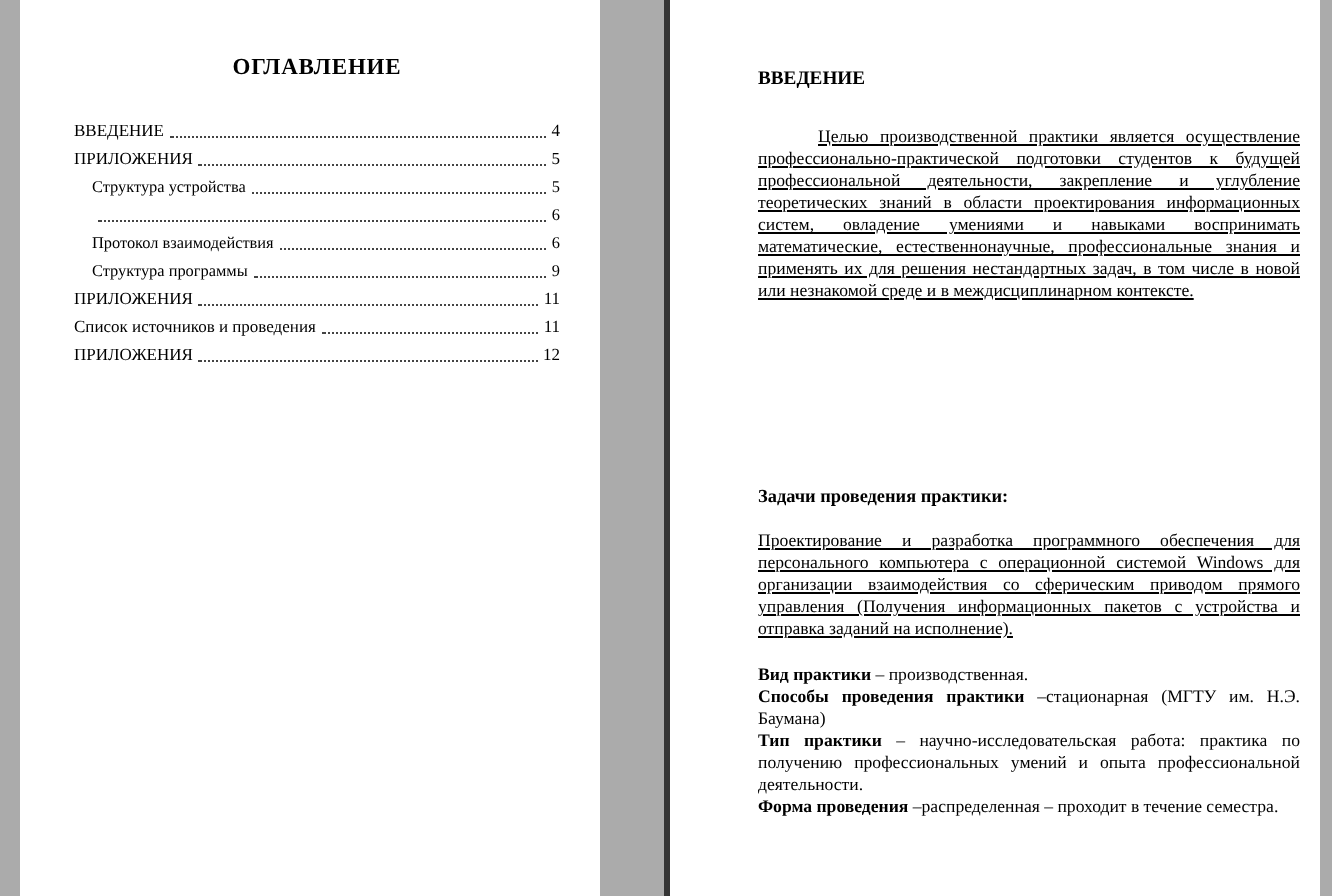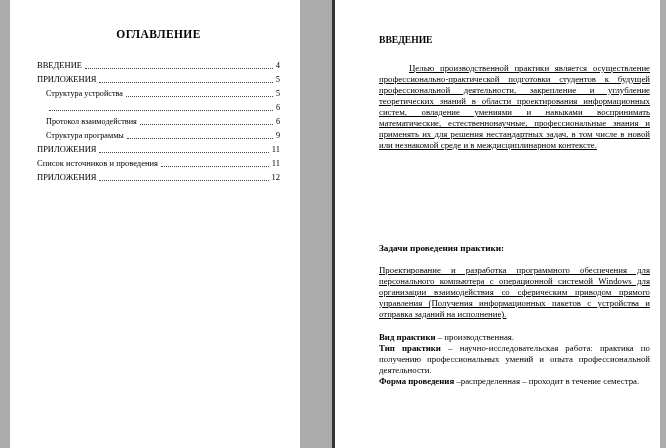--- a/index.html
+++ b/index.html
@@ -148,16 +148,17 @@
 <div class="page page-right">
   <div class="intro-title">ВВЕДЕНИЕ</div>
 
   <p class="para indent">Целью производственной практики является осуществление профессионально-практической подготовки студентов к будущей профессиональной деятельности, закрепление и углубление теоретических знаний в области проектирования информационных систем, овладение умениями и навыками воспринимать математические, естественнонаучные, профессиональные знания и применять их для решения нестандартных задач, в том числе в новой или незнакомой среде и в междисциплинарном контексте.</p>
 
   <div class="sub-heading tasks-heading">Задачи проведения практики:</div>
   <p class="para tasks-para">Проектирование и разработка программного обеспечения для персонального компьютера с операционной системой Windows для организации взаимодействия со сферическим приводом прямого управления (Получения информационных пакетов с устройства и отправка заданий на исполнение).</p>
 
   <div class="details">
     <p class="detail-line"><span class="lead">Вид практики</span><span> – производственная.</span></p>
+    <p class="detail-line"><span class="lead">Способы проведения практики</span><span> –стационарная (МГТУ им. Н.Э. Баумана)</span></p>
     <p class="detail-line"><span class="lead">Тип практики</span><span> – научно-исследовательская работа: практика по получению профессиональных умений и опыта профессиональной деятельности.</span></p>
     <p class="detail-line"><span class="lead">Форма проведения</span><span> –распределенная – проходит в течение семестра.</span></p>
   </div>
 </div>
 
 </body></html>

